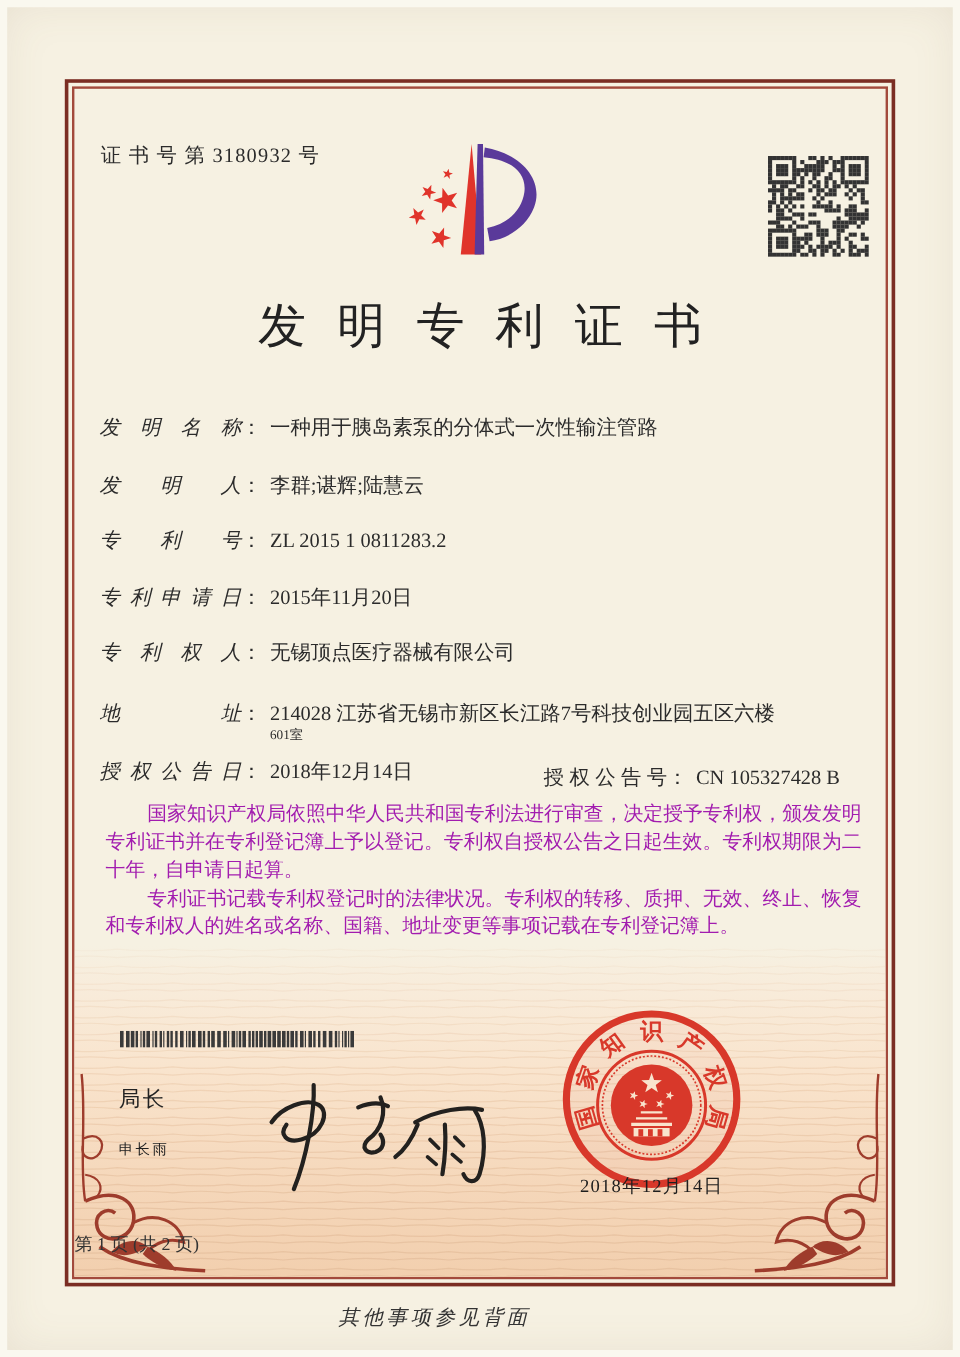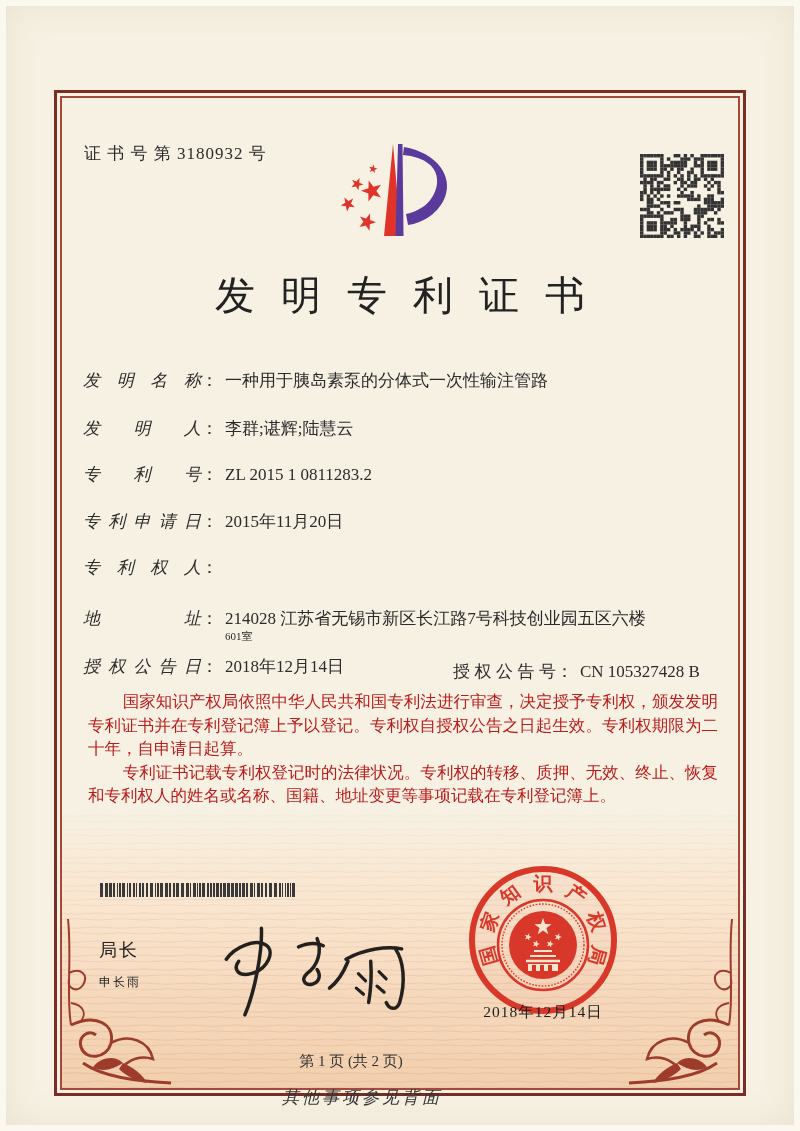--- a/index.html
+++ b/index.html
@@ -7,21 +7,20 @@
   body { background:#fdfcf6; font-family:"Liberation Serif","DejaVu Serif",serif; }
   .paper {
     position:relative; width:800px; height:1131px;
     background:#f6f1e2;
     box-shadow: inset 0 0 0 6px #faf8ef, inset 0 0 40px rgba(120,100,70,.12);
     overflow:hidden; color:#2b2b2b;
   }
   .frame {
     position:absolute; left:54px; top:66px; width:692px; height:1006px;
     border:3px solid #7b2d23;
-    margin-top:24px;
   }
   .frame-inner {
     position:absolute; inset:3px; border:2px solid #a34a3c;
   }
   .cert-no { position:absolute; left:22px; top:44px; font-size:17px; letter-spacing:1px; }
   .logo { position:absolute; left:262px; top:36px; width:140px; height:115px; }
   .qr { position:absolute; left:578px; top:56px; width:84px; height:84px; }
   .qr svg { width:84px; height:84px; }
   .title {
     position:absolute; left:0; top:170px; width:100%;
@@ -29,35 +28,35 @@
     letter-spacing:26px; text-indent:26px; color:#222;
   }
   .row { position:absolute; left:21px; display:flex; align-items:baseline; font-size:17px; white-space:nowrap; }
   .lbl { display:inline-block; width:118px; text-align:justify; text-align-last:justify;font-style:italic; }
   .colon { display:inline-block; }
   .val { margin-left:7px; }
   .r1{top:271px}.r2{top:319px}.r3{top:365px}.r4{top:412px}.r5{top:458px}.r6{top:509px}.r7{top:557px}
   .addr2 { position:absolute; left:163px; top:531px; font-size:11px; }
   .pair2 { position:absolute; left:370px; top:5px; display:flex; align-items:center; }
   .lbl2 { display:inline-block; width:103px; text-align:justify; text-align-last:justify; }
-  .paras { position:absolute; left:26px; top:592px; width:630px; font-size:16.5px; line-height:23.5px; text-align:justify; color:#b91c1c; }
+  .paras { position:absolute; left:26px; top:592px; width:630px; font-size:16.5px; line-height:23.5px; text-align:justify; color:#a21caf; }
   .paras p { text-indent:2.1em; }
   .bottom-section {
     position:absolute; left:0; right:0; bottom:0; height:276px;
     background:linear-gradient(180deg, rgba(252,240,228,0) 0%, rgba(250,231,212,.5) 12%, #f9e4cd 38%, #f5d7ba 72%, #f2cfae 100%);
   }
   .waves { position:absolute; inset:0; width:100%; height:100%; pointer-events:none; }
   .barcode { position:absolute; left:38px; top:71px; width:198px; height:14px; }
-  .off-title { position:absolute; left:37px; top:126px; font-size:18px; letter-spacing:2px; color:#222; }
+  .off-title { position:absolute; left:37px; top:116px; font-size:18px; letter-spacing:2px; color:#222; }
   .off-name  { position:absolute; left:37px; top:162px; font-size:12px; letter-spacing:2px; color:#222; }
   .signature { position:absolute; left:152px; top:108px; width:200px; height:98px; }
   .seal { position:absolute; left:404px; top:51px; width:154px; height:154px; }
   .seal svg { width:154px; height:154px; }
   .seal-date { position:absolute; left:394px; top:190px; width:174px; text-align:center; font-size:15.5px; letter-spacing:1px; color:#1e1e1e; }
-  .page-no { position:absolute; left:0; top:240px; width:100%; text-align:center; font-size:15px; padding-right:98px; color:#333; }
+  .page-no { position:absolute; left:0; top:240px; width:100%; font-size:15px; padding-right:98px; color:#333; }
   .flourish { position:absolute; bottom:1px; width:110px; height:170px; }
   .flourish.fl-left { left:1px; }
   .flourish.fl-right { right:1px; transform:scaleX(-1); }
   .back-note { position:absolute; top:1086px; left:0; width:100%; text-align:center; font-size:17px; font-style:italic; letter-spacing:3px; color:#333; transform:translateX(-38px); }
 </style>
 </head>
 <body>
 
 <div class="paper">
   <div class="frame">
@@ -431,20 +430,21 @@
         <span class="val">ZL 2015 1 0811283.2</span>
       </div>
       <div class="row r4">
         <span class="lbl">专利申请日</span>
           <span class="colon">：</span>
         <span class="val">2015年11月20日</span>
       </div>
       <div class="row r5">
         <span class="lbl">专利权人</span>
           <span class="colon">：</span>
+        <span class="val">无锡顶点医疗器械有限公司</span>
       </div>
       <div class="row r6">
         <span class="lbl">地址</span>
           <span class="colon">：</span>
         <span class="val">214028 江苏省无锡市新区长江路7号科技创业园五区六楼</span>
       </div>
       <div class="addr2">601室</div>
       <div class="row r7">
         <span class="lbl">授权公告日</span>
           <span class="colon">：</span>

